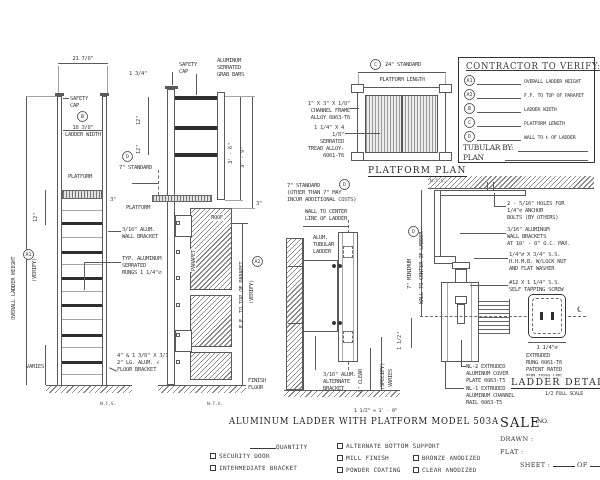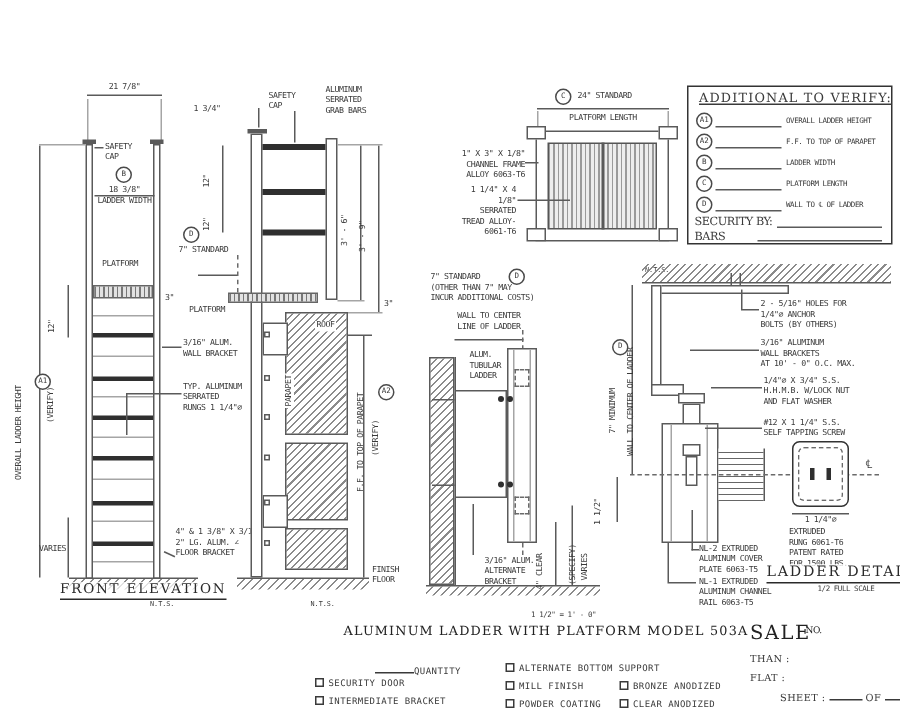--- a/index.html
+++ b/index.html
@@ -80,21 +80,20 @@
   <div class="lbl" style="left:122px;top:255px;">TYP. ALUMINUM
 SERRATED
 RUNGS 1 1/4"⌀</div>
   <div class="ln" style="left:84px;top:262px;width:37px;height:1px;"></div>
   <div class="ln" style="left:84px;top:262px;width:1px;height:28px;"></div>
   <div class="lbl" style="left:117px;top:352px;">4" &amp; 1 3/8" X 3/16"
 2" LG. ALUM. ∠
 FLOOR BRACKET</div>
   <div class="ln" style="left:109px;top:369px;width:8px;height:1px;transform:rotate(25deg);"></div>
   <div class="hatg" style="left:46px;top:385px;width:86px;height:7px;"></div>
-  <div class="st" style="left:40px;top:388px;">FRONT ELEVATION</div>
   <div class="nts" style="left:100px;top:401px;">N.T.S.</div>
 
   <div class="lbl" style="left:129px;top:70px;">1 3/4"</div>
   <div class="ln" style="left:165px;top:86px;width:13px;height:3px;"></div>
   <div class="bx" style="left:167px;top:89px;width:8px;height:296px;"></div>
   <div class="bx" style="left:217px;top:92px;width:8px;height:108px;"></div>
   <div class="rung" style="left:175px;top:96px;width:42px;height:4px;"></div>
   <div class="rung" style="left:175px;top:126px;width:42px;height:4px;"></div>
   <div class="rung" style="left:175px;top:153px;width:42px;height:4px;"></div>
   <div class="lbl" style="left:179px;top:61px;">SAFETY
@@ -196,42 +195,43 @@
   <div class="ln" style="left:401px;top:95px;width:2px;height:58px;"></div>
   <div class="ln" style="left:345px;top:108px;width:14px;height:1px;"></div>
   <div class="ln" style="left:345px;top:133px;width:35px;height:1px;z-index:2;"></div>
   <div class="lbl r" style="left:306px;top:100px;width:44px;background:#fff;">1" X 3" X 1/8"
 CHANNEL FRAME
 ALLOY 6063-T6</div>
   <div class="lbl r" style="left:306px;top:124px;width:38px;background:#fff;">1 1/4" X 4 1/8"
 SERRATED
 TREAD ALLOY-
 6061-T6</div>
+  <div class="st" style="left:368px;top:165px;">PLATFORM PLAN</div>
   <div class="nts" style="left:430px;top:178px;">N.T.S.</div>
 
   <div class="bx" style="left:458px;top:57px;width:137px;height:106px;border-width:1.5px;border-color:#333;"></div>
-  <div class="lbl serif" style="left:466px;top:61px;font-size:8.5px;letter-spacing:0.8px;text-decoration:underline;white-space:nowrap;">ADDITIONAL TO VERIFY:</div>
+  <div class="lbl serif" style="left:466px;top:61px;font-size:8.5px;letter-spacing:0.8px;text-decoration:underline;white-space:nowrap;">CONTRACTOR TO VERIFY:</div>
   <div class="circ" style="left:464px;top:75px;">A1</div>
   <div class="ln" style="left:477px;top:84px;width:44px;height:1px;"></div>
   <div class="lbl" style="left:524px;top:78px;font-size:5px;white-space:nowrap;">OVERALL LADDER HEIGHT</div>
   <div class="circ" style="left:464px;top:89px;">A2</div>
   <div class="ln" style="left:477px;top:98px;width:44px;height:1px;"></div>
   <div class="lbl" style="left:524px;top:92px;font-size:5px;white-space:nowrap;">F.F. TO TOP OF PARAPET</div>
   <div class="circ" style="left:464px;top:103px;">B</div>
   <div class="ln" style="left:477px;top:112px;width:44px;height:1px;"></div>
   <div class="lbl" style="left:524px;top:106px;font-size:5px;white-space:nowrap;">LADDER WIDTH</div>
   <div class="circ" style="left:464px;top:117px;">C</div>
   <div class="ln" style="left:477px;top:126px;width:44px;height:1px;"></div>
   <div class="lbl" style="left:524px;top:120px;font-size:5px;white-space:nowrap;">PLATFORM LENGTH</div>
   <div class="circ" style="left:464px;top:131px;">D</div>
   <div class="ln" style="left:477px;top:140px;width:44px;height:1px;"></div>
   <div class="lbl" style="left:524px;top:134px;font-size:5px;white-space:nowrap;">WALL TO ℄ OF LADDER</div>
-  <div class="lbl serif" style="left:463px;top:143px;font-size:7.5px;white-space:nowrap;">SECURITY BY:</div>
+  <div class="lbl serif" style="left:463px;top:143px;font-size:7.5px;white-space:nowrap;">TUBULAR BY:</div>
   <div class="ln" style="left:518px;top:151px;width:70px;height:1px;"></div>
-  <div class="lbl serif" style="left:463px;top:153px;font-size:7.5px;white-space:nowrap;">BARS</div>
+  <div class="lbl serif" style="left:463px;top:153px;font-size:7.5px;white-space:nowrap;">PLAN</div>
   <div class="ln" style="left:505px;top:160px;width:83px;height:1px;"></div>
 
   <div class="hat" style="left:428px;top:176px;width:166px;height:12px;"></div>
   <div class="ln" style="left:428px;top:188px;width:166px;height:1px;"></div>
   <div class="ln" style="left:487px;top:182px;width:1px;height:14px;"></div>
   <div class="ln" style="left:493px;top:182px;width:1px;height:14px;"></div>
   <div class="bx" style="left:434px;top:190px;width:92px;height:6px;"></div>
   <div class="bx" style="left:434px;top:190px;width:7px;height:72px;"></div>
   <div class="bx" style="left:434px;top:256px;width:22px;height:8px;"></div>
   <div class="bx" style="left:452px;top:262px;width:18px;height:7px;"></div>
@@ -295,17 +295,17 @@
   <div class="opt" style="left:250px;top:442px;"><span class="ul" style="width:26px;"></span><span>QUANTITY</span></div>
   <div class="opt" style="left:210px;top:452px;"><span class="cb"></span><span>SECURITY DOOR</span></div>
   <div class="opt" style="left:210px;top:464px;"><span class="cb"></span><span>INTERMEDIATE BRACKET</span></div>
   <div class="opt" style="left:337px;top:442px;"><span class="cb"></span><span>ALTERNATE BOTTOM SUPPORT</span></div>
   <div class="opt" style="left:337px;top:454px;"><span class="cb"></span><span>MILL FINISH</span></div>
   <div class="opt" style="left:413px;top:454px;"><span class="cb"></span><span>BRONZE ANODIZED</span></div>
   <div class="opt" style="left:337px;top:466px;"><span class="cb"></span><span>POWDER COATING</span></div>
   <div class="opt" style="left:413px;top:466px;"><span class="cb"></span><span>CLEAR ANODIZED</span></div>
   <div class="lbl serif" style="left:500px;top:415px;font-size:13px;letter-spacing:1px;color:#222;white-space:nowrap;">SALE</div>
   <div class="lbl serif" style="left:537px;top:417px;font-size:6px;color:#222;">NO.</div>
-  <div class="opt serif" style="left:500px;top:435px;font-size:6.5px;">THAN :</div>
+  <div class="opt serif" style="left:500px;top:435px;font-size:6.5px;">DRAWN :</div>
   <div class="opt serif" style="left:500px;top:448px;font-size:6.5px;">FLAT :</div>
   <div class="opt serif" style="left:500px;top:460px;font-size:6.5px;margin-left:20px;"><span>SHEET :</span> <span class="ul" style="width:22px;"></span> <span>OF</span> <span class="ul" style="width:22px;"></span></div>
 
 </div>
 
 </body></html>

